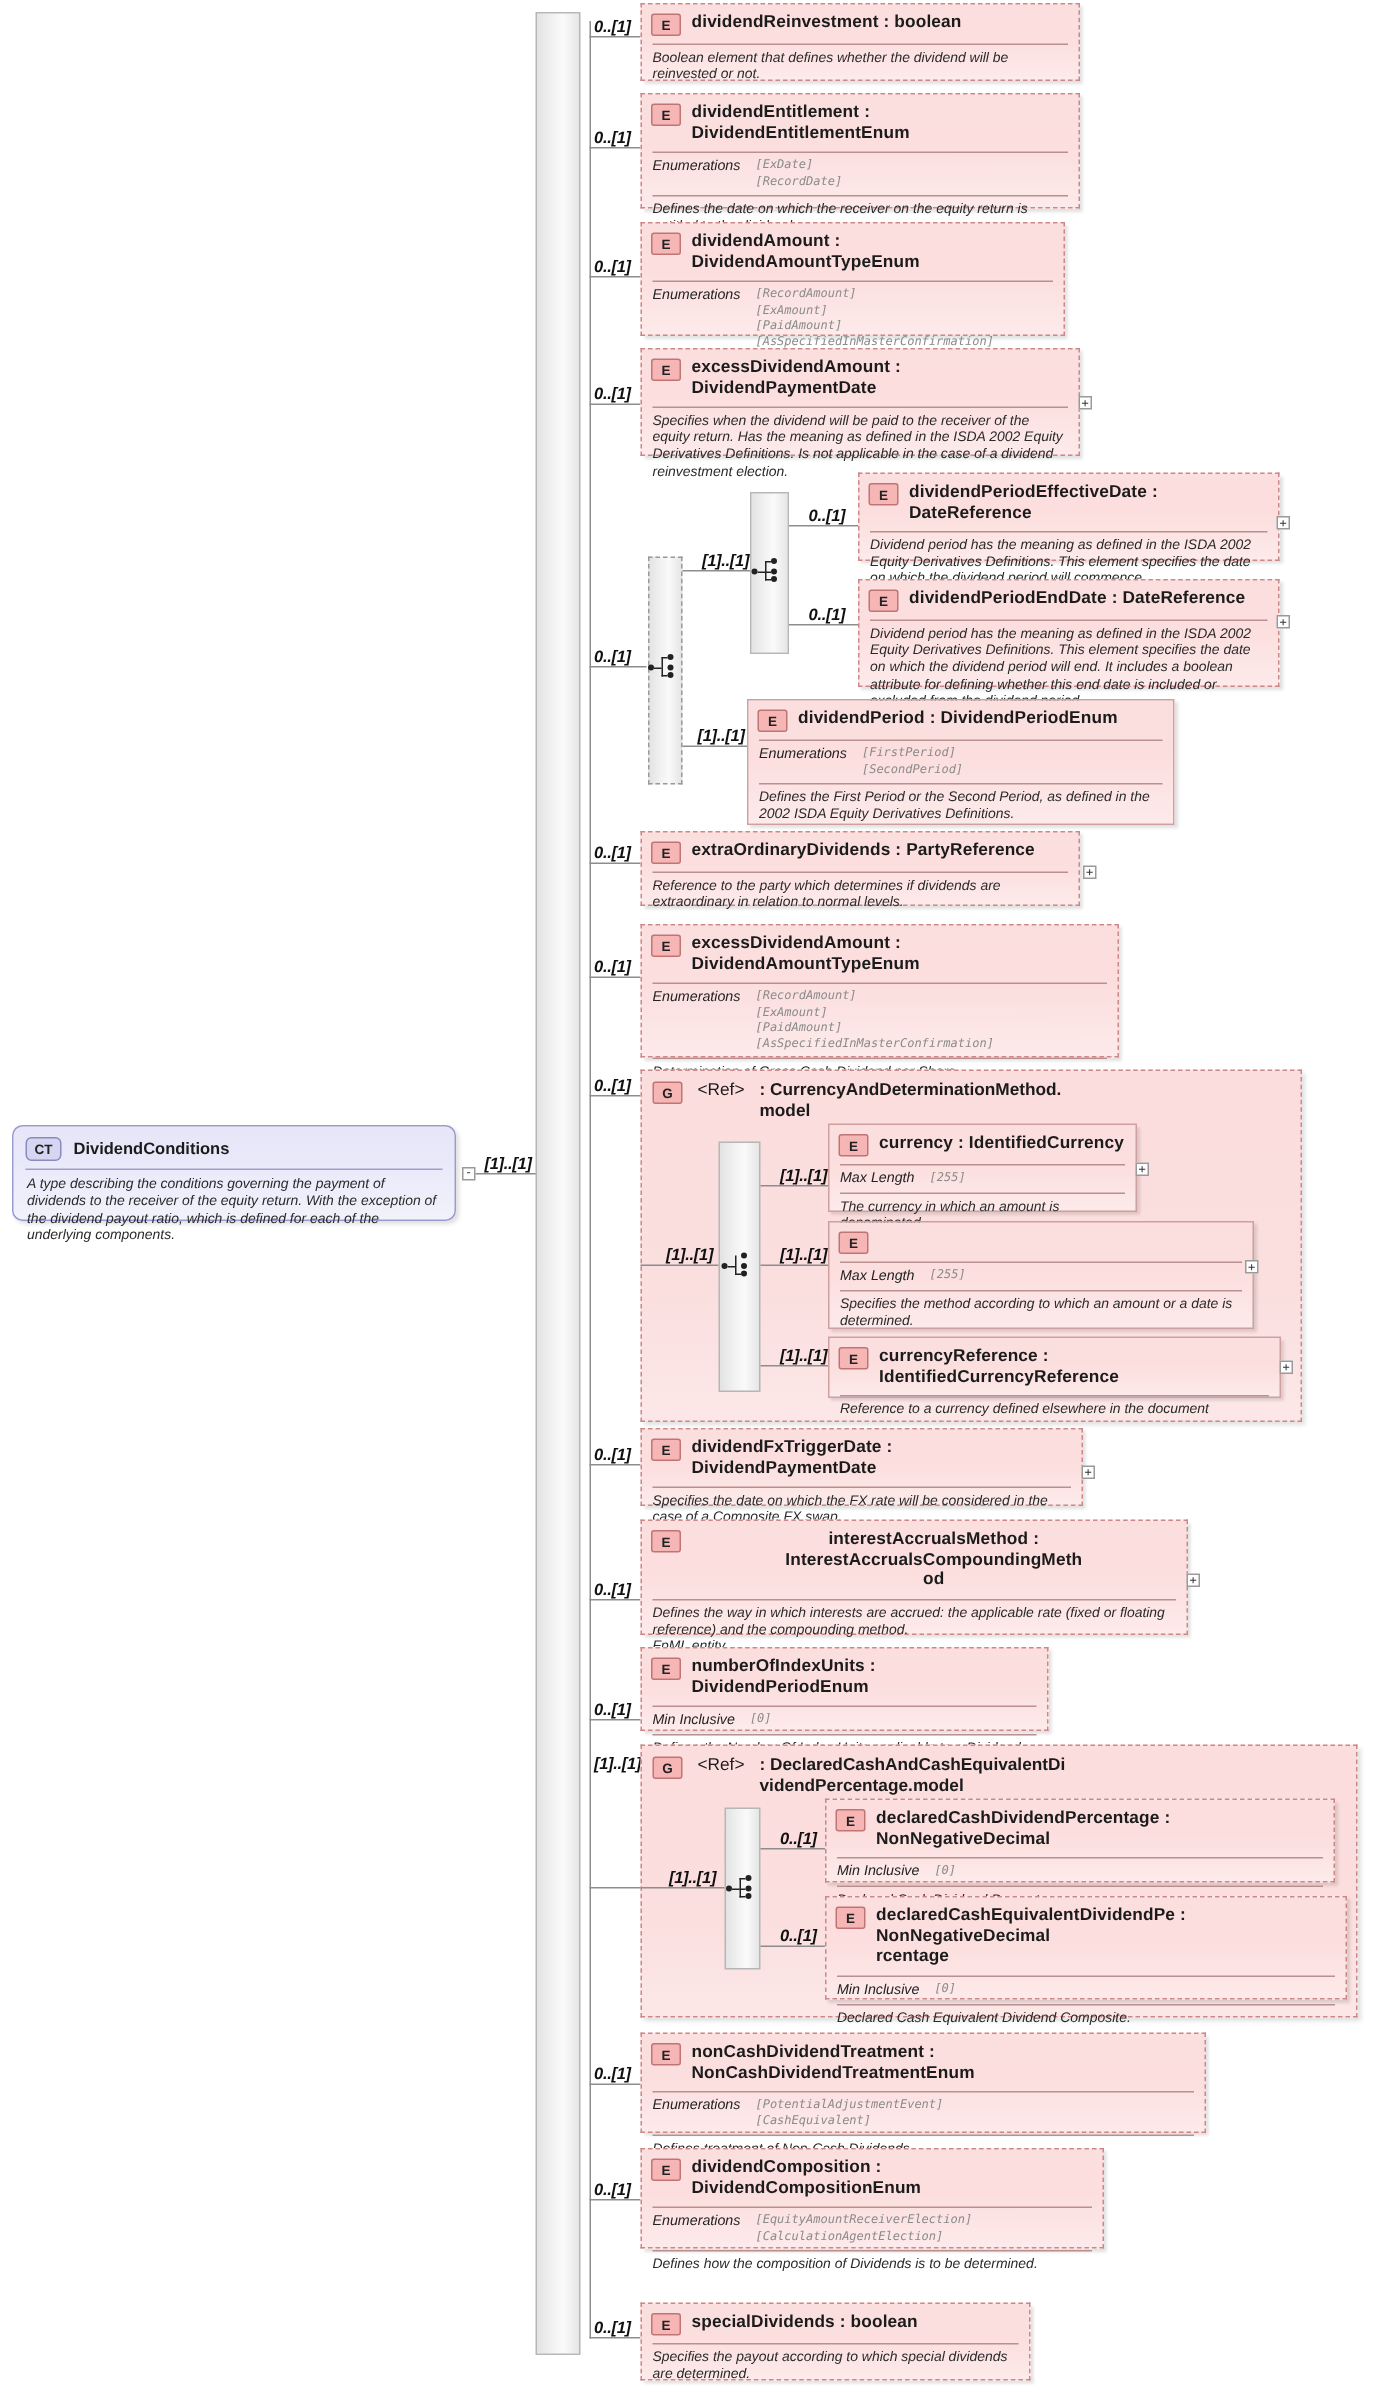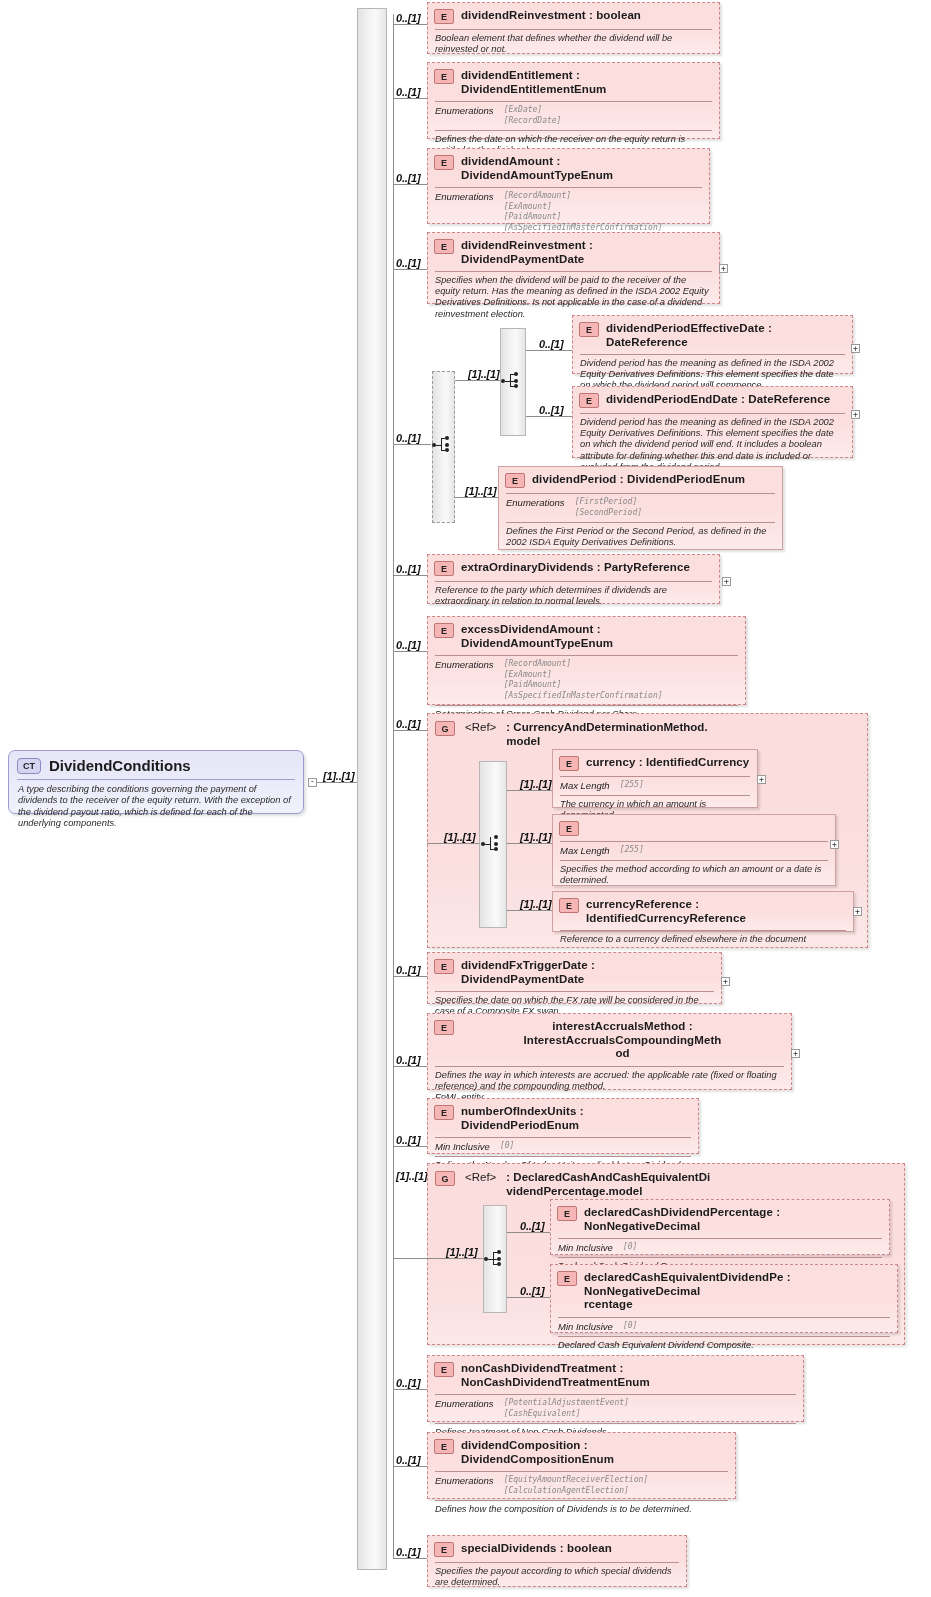--- a/index.html
+++ b/index.html
@@ -62,21 +62,21 @@
   .gbox .gref{font-size:11.5px;font-weight:normal;color:#1b1b1b;line-height:14px;}
   .gbox .gname{font-size:11.5px;font-weight:bold;color:#1b1b1b;line-height:14px;white-space:pre-line;}
 
   
   .ctbox{
     position:absolute;box-sizing:border-box;border:1px solid #9a9ad0;border-radius:7px;
     background:linear-gradient(180deg,#e6e6f8 0%,#e9e9fa 40%,#f2f2fc 100%);
     box-shadow:2px 2px 3px rgba(0,0,0,.13);
   }
   .ctbox .hdr{display:flex;align-items:center;gap:8px;padding:6px 9px 5px 8px;}
-  .ctbox .title{font-size:15px;font-weight:bold;color:#1b1b1b;}
+  .ctbox .title{font-size:11px;font-weight:bold;color:#1b1b1b;}
   .ctbox .sep{height:1px;background:#9f9fcc;margin:0 8px;}
   .ctbox .doc{padding:4px 9px 5px 9px;font-size:9.3px;font-style:italic;color:#2a2a2a;line-height:11.4px;}
 
   
   .compbar{
     position:absolute;box-sizing:border-box;
     background:linear-gradient(90deg,#e3e3e3 0%,#f2f2f2 38%,#fafafa 62%,#e6e6e6 100%);
   }
   .compbar.seq{border:1px solid #b6b6b6;}
   .compbar.cho{border:1px dashed #9a9a9a;}
@@ -190,21 +190,21 @@
         <div>[AsSpecifiedInMasterConfirmation]</div>
       </span>
     </div>
   </div>
 
   <div class="hline" style="left:393px;top:269px;width:34px;"></div>
   <div class="card" style="left:396px;top:257px;">0..[1]</div>
   <div class="ebox" style="left:427px;top:232px;width:293px;height:72px;">
     <div class="hdr">
       <span class="badge e">E</span>
-      <span class="title">dividendReinvestment : DividendPaymentDate</span>
+      <span class="title">excessDividendAmount : DividendPaymentDate</span>
     </div>
     <div class="sep"></div>
     <div class="doc">Specifies when the dividend will be paid to the receiver of the equity return. Has the meaning as defined in the ISDA 2002 Equity Derivatives Definitions. Is not applicable in the case of a dividend reinvestment election.</div>
   </div>
   <div class="plus" style="left:719px;top:264px;">+</div>
 
   <div class="hline" style="left:393px;top:444px;width:38px;"></div>
   <div class="card" style="left:396px;top:432px;">0..[1]</div>
 
   <div class="compbar cho" style="left:432px;top:371px;width:23px;height:152px;"></div>

